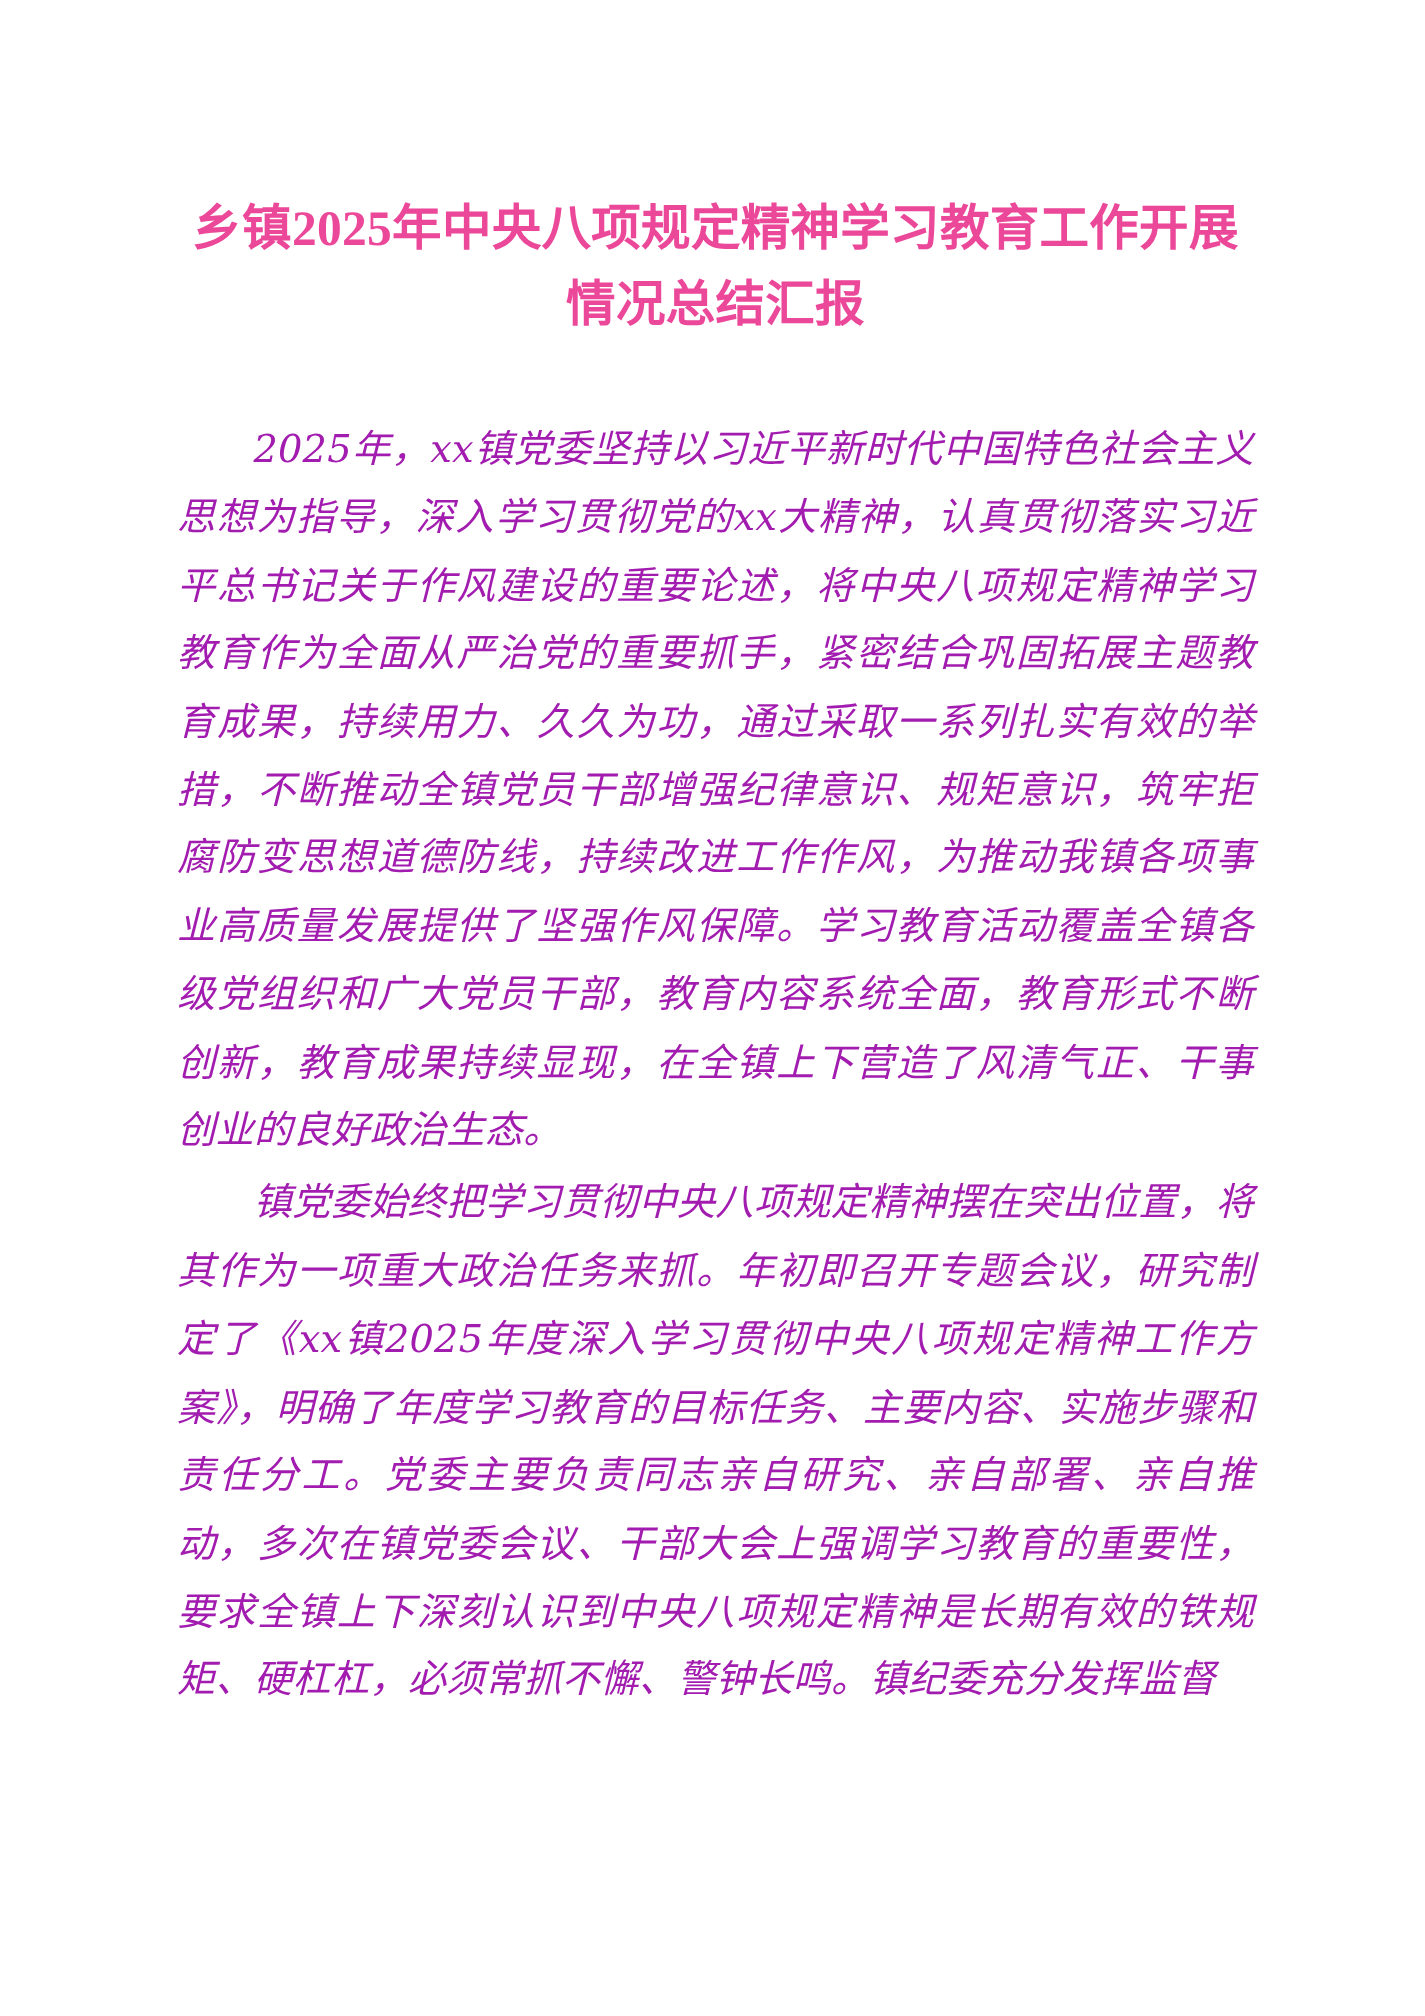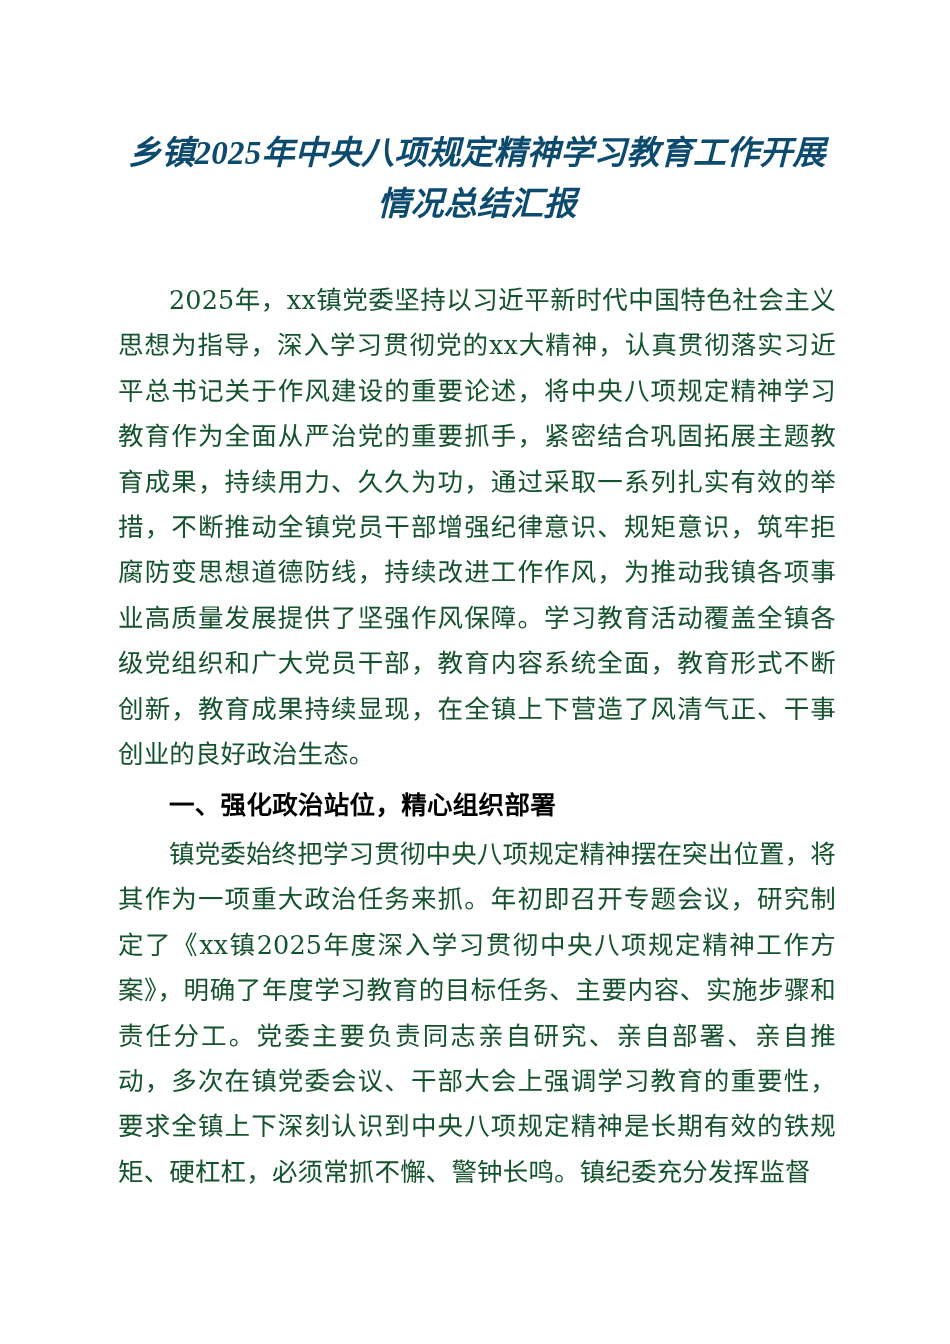--- a/index.html
+++ b/index.html
@@ -36,36 +36,36 @@
   .doc-title {
     margin: 0;
     padding: 0;
     padding-top: 128px;
     font-family: "Liberation Serif", "DejaVu Serif", serif;
     font-weight: bold;
     font-size: 33px;
     line-height: 51px;
     text-align: center;
     letter-spacing: 0.2px;
-    color: #0c4a6e;
-    font-style: italic;
+    color: #ec4899;
   }
 
   
   .para {
     margin: 0;
     font-family: "DejaVu Serif", "Liberation Serif", serif;
     font-size: 25.5px;
     line-height: 45.4px;
     text-align: justify;
     text-align-last: left;
     text-justify: inter-ideograph;
     text-indent: 2em;
     letter-spacing: 0.15px;
-    color: #14532d;
+    color: #a21caf;
+    font-style: italic;
   }
 
   .para-lead {
     margin-top: 48px;
   }
 
   
   .section-heading {
     margin: 0;
     margin-top: 6px;
@@ -88,18 +88,17 @@
 </head>
 <body>
 
 <div class="page">
   <div class="content">
 
     <h1 class="doc-title">乡镇2025年中央八项规定精神学习教育工作开展情况总结汇报</h1>
 
     <p class="para para-lead">2025年，xx镇党委坚持以习近平新时代中国特色社会主义思想为指导，深入学习贯彻党的xx大精神，认真贯彻落实习近平总书记关于作风建设的重要论述，将中央八项规定精神学习教育作为全面从严治党的重要抓手，紧密结合巩固拓展主题教育成果，持续用力、久久为功，通过采取一系列扎实有效的举措，不断推动全镇党员干部增强纪律意识、规矩意识，筑牢拒腐防变思想道德防线，持续改进工作作风，为推动我镇各项事业高质量发展提供了坚强作风保障。学习教育活动覆盖全镇各级党组织和广大党员干部，教育内容系统全面，教育形式不断创新，教育成果持续显现，在全镇上下营造了风清气正、干事创业的良好政治生态。</p>
 
-    <h2 class="section-heading">一、强化政治站位，精心组织部署</h2>
 
     <p class="para section-body">镇党委始终把学习贯彻中央八项规定精神摆在突出位置，将其作为一项重大政治任务来抓。年初即召开专题会议，研究制定了《xx镇2025年度深入学习贯彻中央八项规定精神工作方案》，明确了年度学习教育的目标任务、主要内容、实施步骤和责任分工。党委主要负责同志亲自研究、亲自部署、亲自推动，多次在镇党委会议、干部大会上强调学习教育的重要性，要求全镇上下深刻认识到中央八项规定精神是长期有效的铁规矩、硬杠杠，必须常抓不懈、警钟长鸣。镇纪委充分发挥监督</p>
 
   </div>
 </div>
 
 </body></html>

